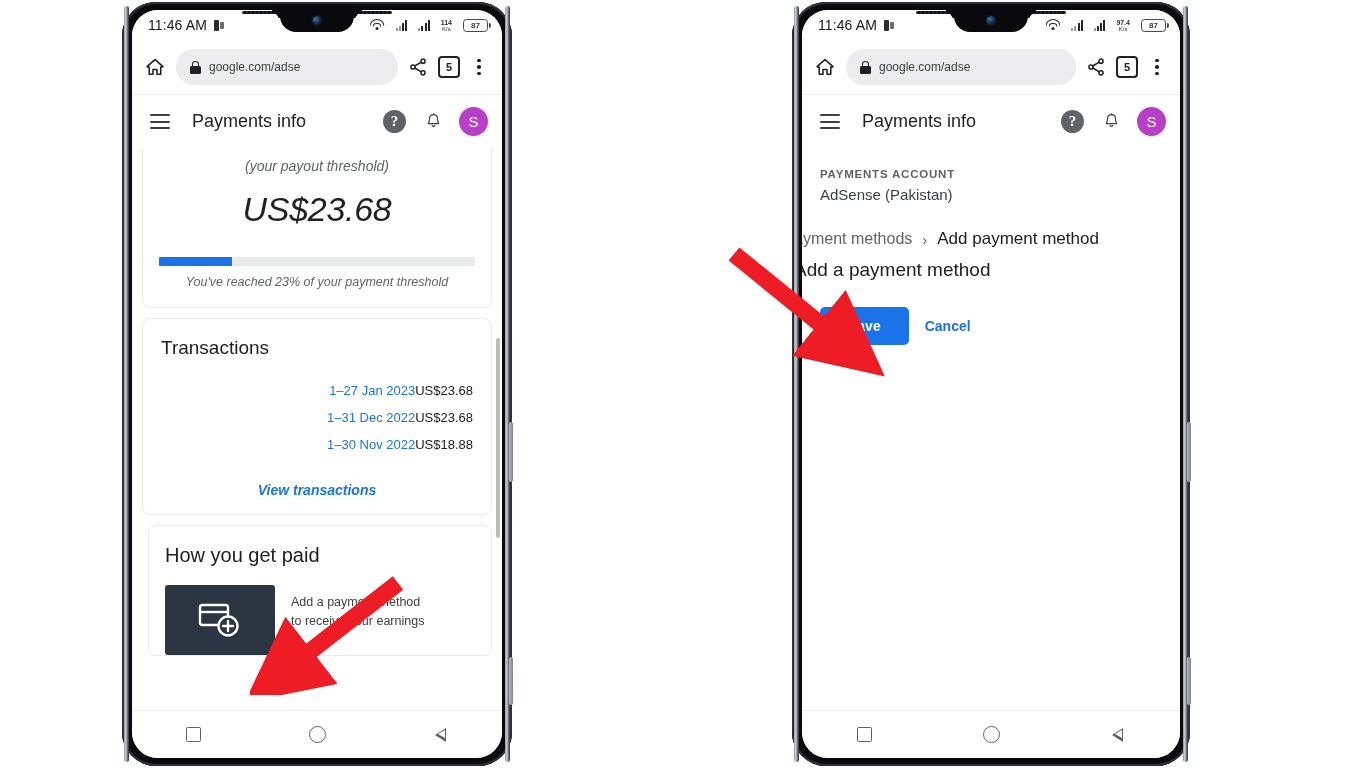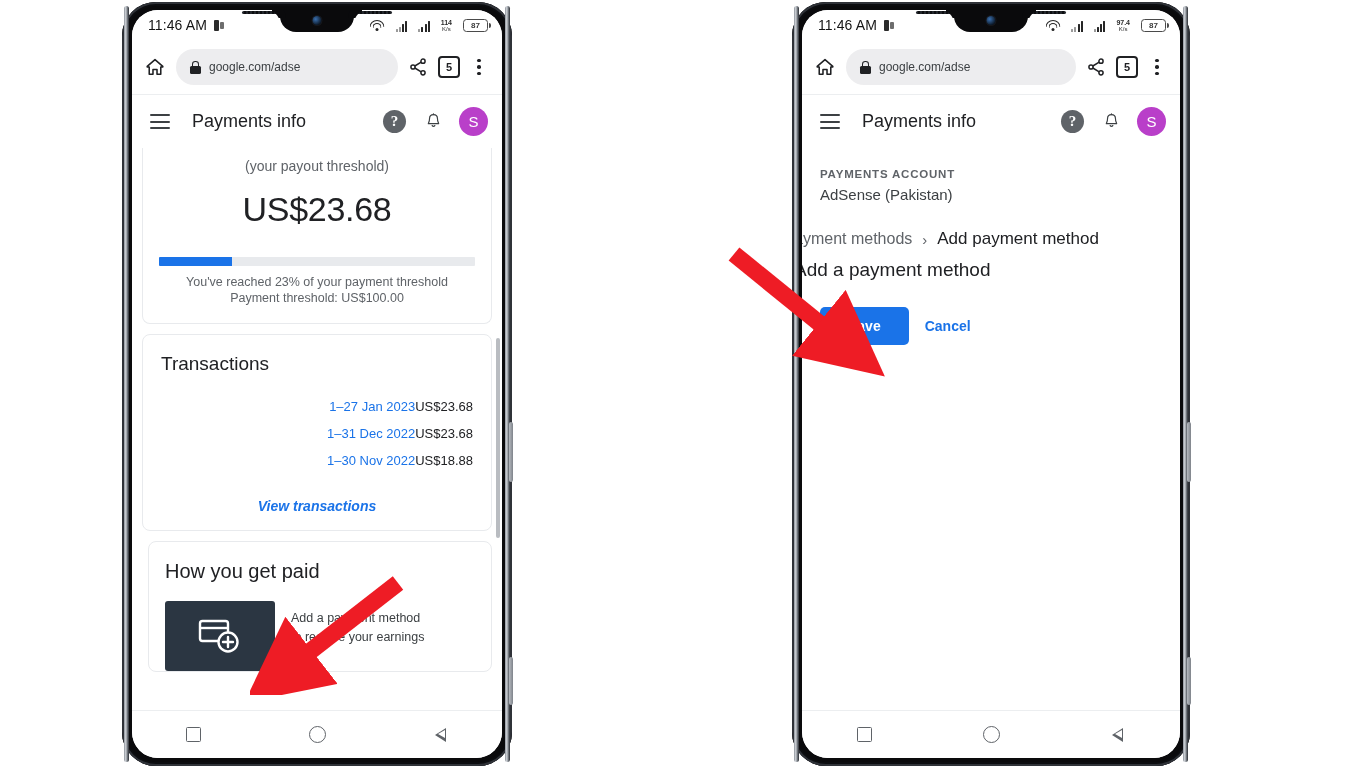--- a/index.html
+++ b/index.html
@@ -65,21 +65,21 @@
   }
 
   
   .statusbar {
     height: 30px; padding: 0 14px 0 16px;
     display: flex; align-items: center; justify-content: space-between;
     font-size: 13.5px; color: #1a1a1a; background:#fff;
     position: relative; z-index: 10;
   }
   .sb-left { display:flex; align-items:center; gap:7px; }
-  .sb-right { display:flex; align-items:flex-end; gap:11px; }
+  .sb-right { display:flex; align-items:center; gap:11px; }
   .clock { font-size: 14px; letter-spacing:.1px; color:#141414; }
   .sim-ic { width:11px; height:13px; position:relative; display:inline-block; }
   .sim-ic i { position:absolute; background:#2b2b2b; }
   .sim-ic i:nth-child(1){ left:0; top:1px; width:5px; height:11px; border-radius:1px;}
   .sim-ic i:nth-child(2){ left:6px; top:3px; width:4px; height:7px; border-radius:1px; background:#6d6d6d;}
   .wifi { width:15px; height:12px; position:relative; }
   .wifi span { position:absolute; left:50%; transform:translateX(-50%); border:1.6px solid #262626; border-bottom:none; border-radius:50% 50% 0 0 / 100% 100% 0 0; }
   .wifi span:nth-child(1){ top:0; width:15px; height:7px;}
   .wifi span:nth-child(2){ top:3.5px; width:9px; height:4.5px;}
   .wifi span:nth-child(3){ top:8px; width:3px; height:3px; background:#262626; border:none; border-radius:50%;}
@@ -318,28 +318,27 @@
           <path d="M12 3.2c-3 0-5 2.1-5 5 0 4.2-1.5 5.3-1.5 6.6h13c0-1.3-1.5-2.4-1.5-6.6 0-2.9-2-5-5-5z" fill="none" stroke="#3c4043" stroke-width="1.5" stroke-linejoin="round"></path>
           <path d="M12 2.2v1" stroke="#3c4043" stroke-width="1.5" stroke-linecap="round"></path>
           <path d="M10.2 16.4a1.8 1.8 0 0 0 3.6 0" fill="none" stroke="#3c4043" stroke-width="1.5"></path>
         </svg>
         <div class="avatar">S</div>
       </div>
 
       <div class="pagebody" style="height:572px;">
         <div class="vscroll" style="top:190px; height:200px;"></div>
 
-        <div class="card pay-amount-card" style="margin-top:0; border-top:none; border-radius:0 0 8px 8px;">
+        <div class="card pay-amount-card" style="margin-top:0; border-top:none; border-radius:0 0 8px 8px;font-style:italic;">
           <div class="thresh-note">(your payout threshold)</div>
           <div class="big-amount">US$23.68</div>
           <div class="progress-wrap">
             <div class="progress-fill" id="progfill" style="width: 23%;"></div>
           </div>
           <div class="prog-line">You've reached 23% of your payment threshold</div>
-          <div class="prog-line second">Payment threshold: US$100.00</div>
         </div>
 
         <div class="card tx-card">
           <div class="tx-title">Transactions</div>
           <div class="tx-row">
             <span class="tx-date">1–27 Jan 2023</span>
             <span class="tx-amt">US$23.68</span>
           </div>
           <div class="tx-row">
             <span class="tx-date">1–31 Dec 2022</span>

